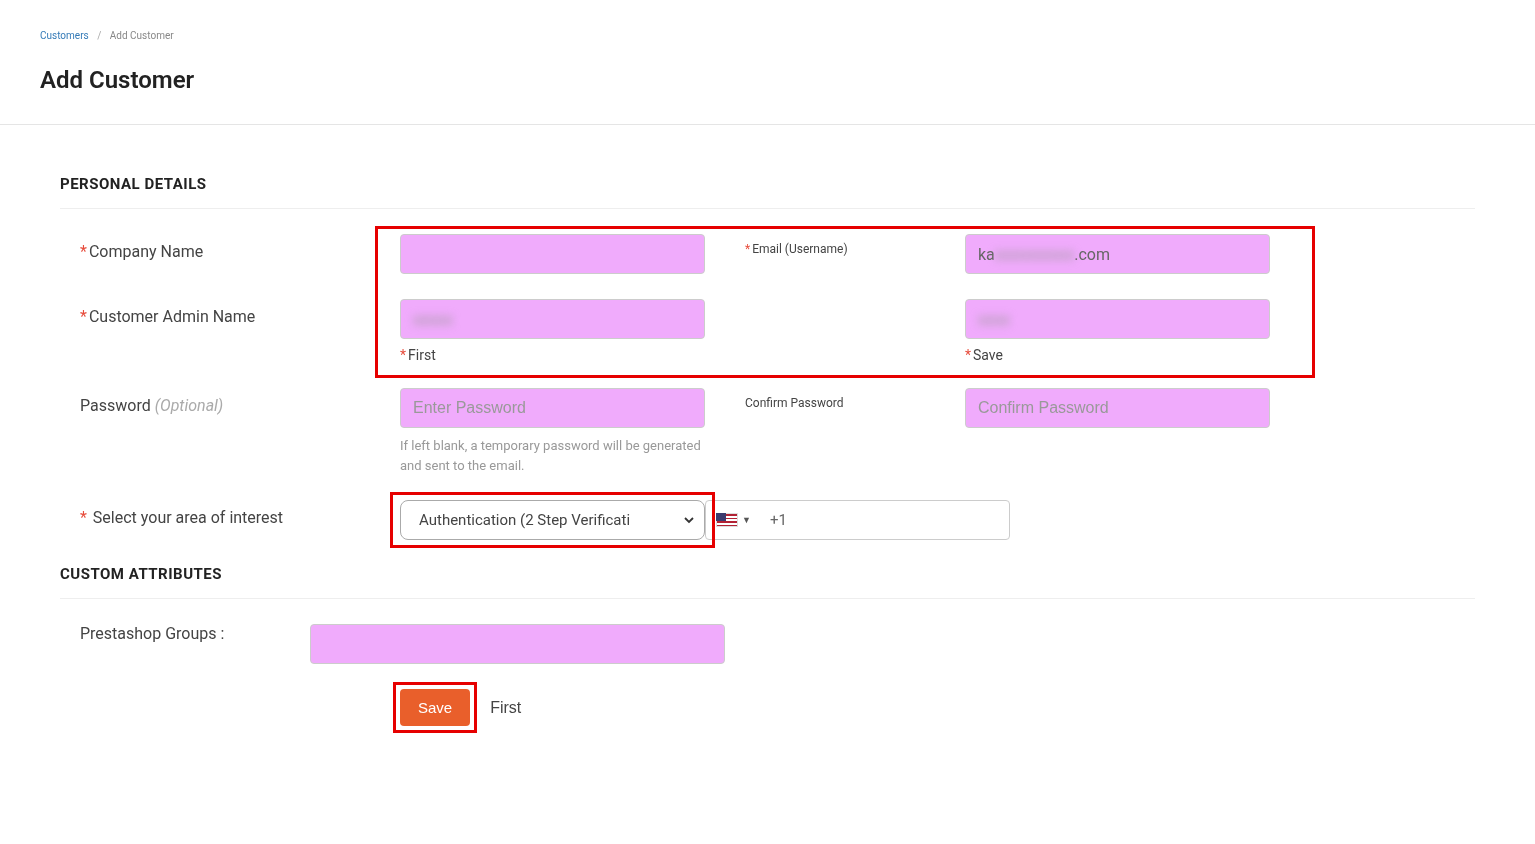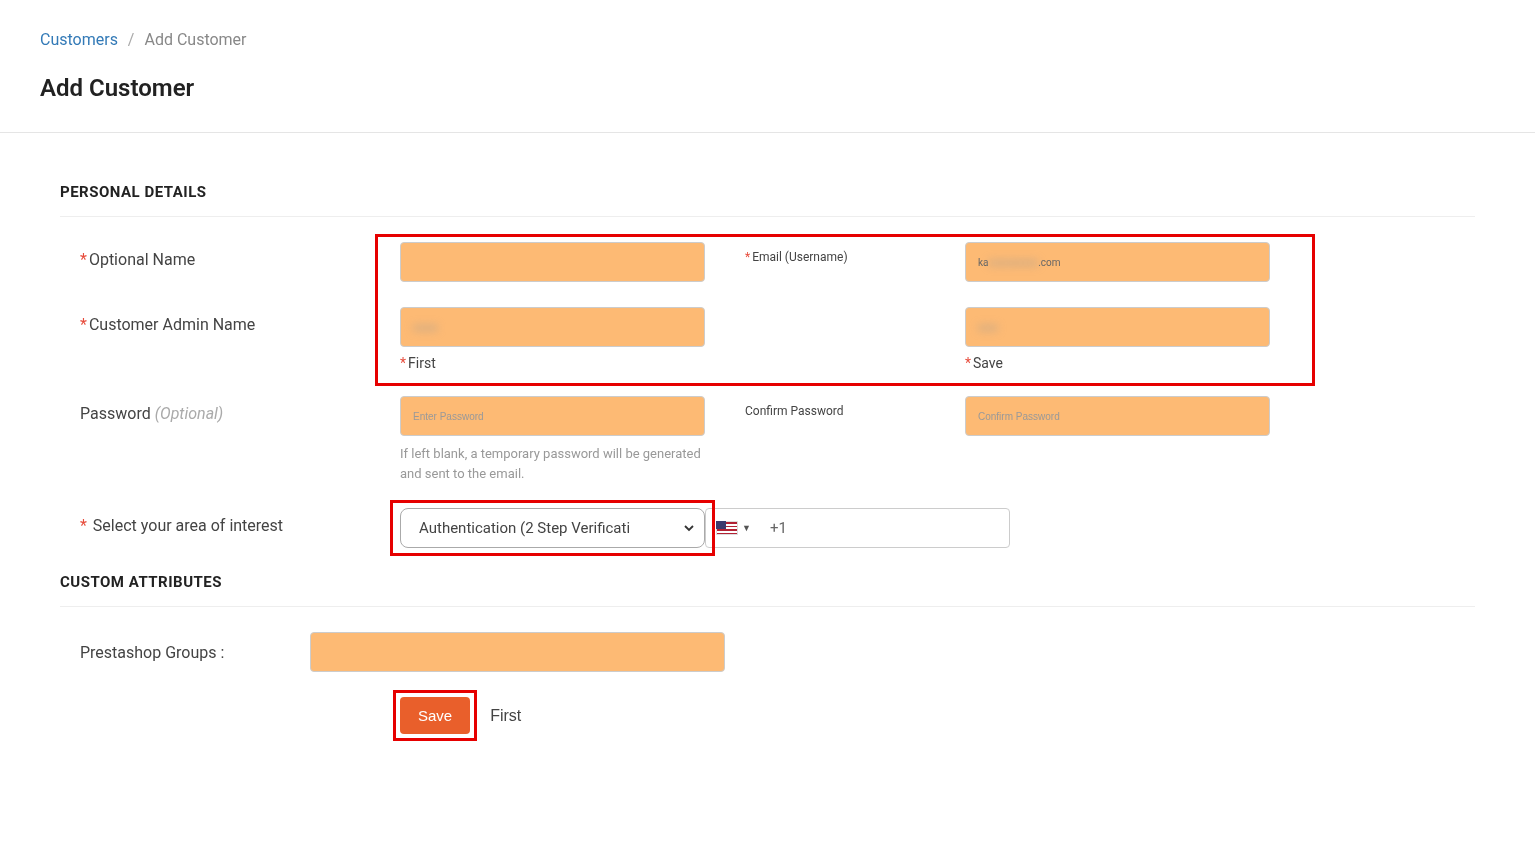--- a/index.html
+++ b/index.html
@@ -10,21 +10,21 @@
     body {
       font-family: -apple-system, BlinkMacSystemFont, "Segoe UI", Roboto, "Helvetica Neue", Arial, sans-serif;
       background: #fff;
       color: #333;
       font-size: 15px;
     }
     .container {
       padding: 30px 40px;
     }
     .breadcrumb {
-      font-size: 16px;
+      font-size: 10px;
       color: #888;
       margin-bottom: 25px;
     }
     .breadcrumb a {
       color: #337ab7;
       text-decoration: none;
     }
     .breadcrumb .sep {
       margin: 0 6px;
       color: #aaa;
@@ -98,23 +98,23 @@
     .field-col-2 {
       width: 305px;
       flex-shrink: 0;
     }
     input[type="text"], input[type="password"], .text-input {
       width: 100%;
       height: 40px;
       border: 1px solid #ccc;
       border-radius: 4px;
       padding: 0 12px;
-      font-size: 10px;
+      font-size: 16px;
       color: #666;
-      background: #fdba74;
+      background: #f0abfc;
     }
     input::placeholder {
       color: #999;
     }
     .sub-label {
       font-size: 14px;
       color: #444;
       margin-top: 8px;
     }
     .sub-label .req {
@@ -230,21 +230,21 @@
     }
     .btn-cancel {
       background: none;
       border: none;
       color: #444;
       font-size: 16px;
       cursor: pointer;
     }
     .presta-row {
       display: flex;
-      align-items: center;
+      align-items: flex-start;
       margin-bottom: 25px;
       padding-left: 20px;
     }
     .presta-label {
       width: 230px;
       font-size: 16px;
       color: #444;
     }
     .presta-input {
       width: 415px;
@@ -271,21 +271,21 @@
 
   <div class="section-title">PERSONAL DETAILS</div>
   <hr class="section-divider">
 
   <div class="form-area rel">
 
     <div class="highlight-box" style="top:-8px; left:335px; width:940px; height:152px;"></div>
 
     <div class="form-row">
       <div class="label-col">
-        <span class="req">*</span><span>Optional Name</span>
+        <span class="req">*</span><span>Company Name</span>
       </div>
       <div class="field-col">
         <input type="text" class="text-input" value="" style="color: transparent; text-shadow: rgba(120, 120, 120, 0.9) 0px 0px 6px;">
       </div>
       <div class="mid-label-col">
         <span class="req">*</span><span>Email (Username)</span>
       </div>
       <div class="field-col-2">
         <div class="text-input" style="display:flex;align-items:center;">
           <span>ka</span>

